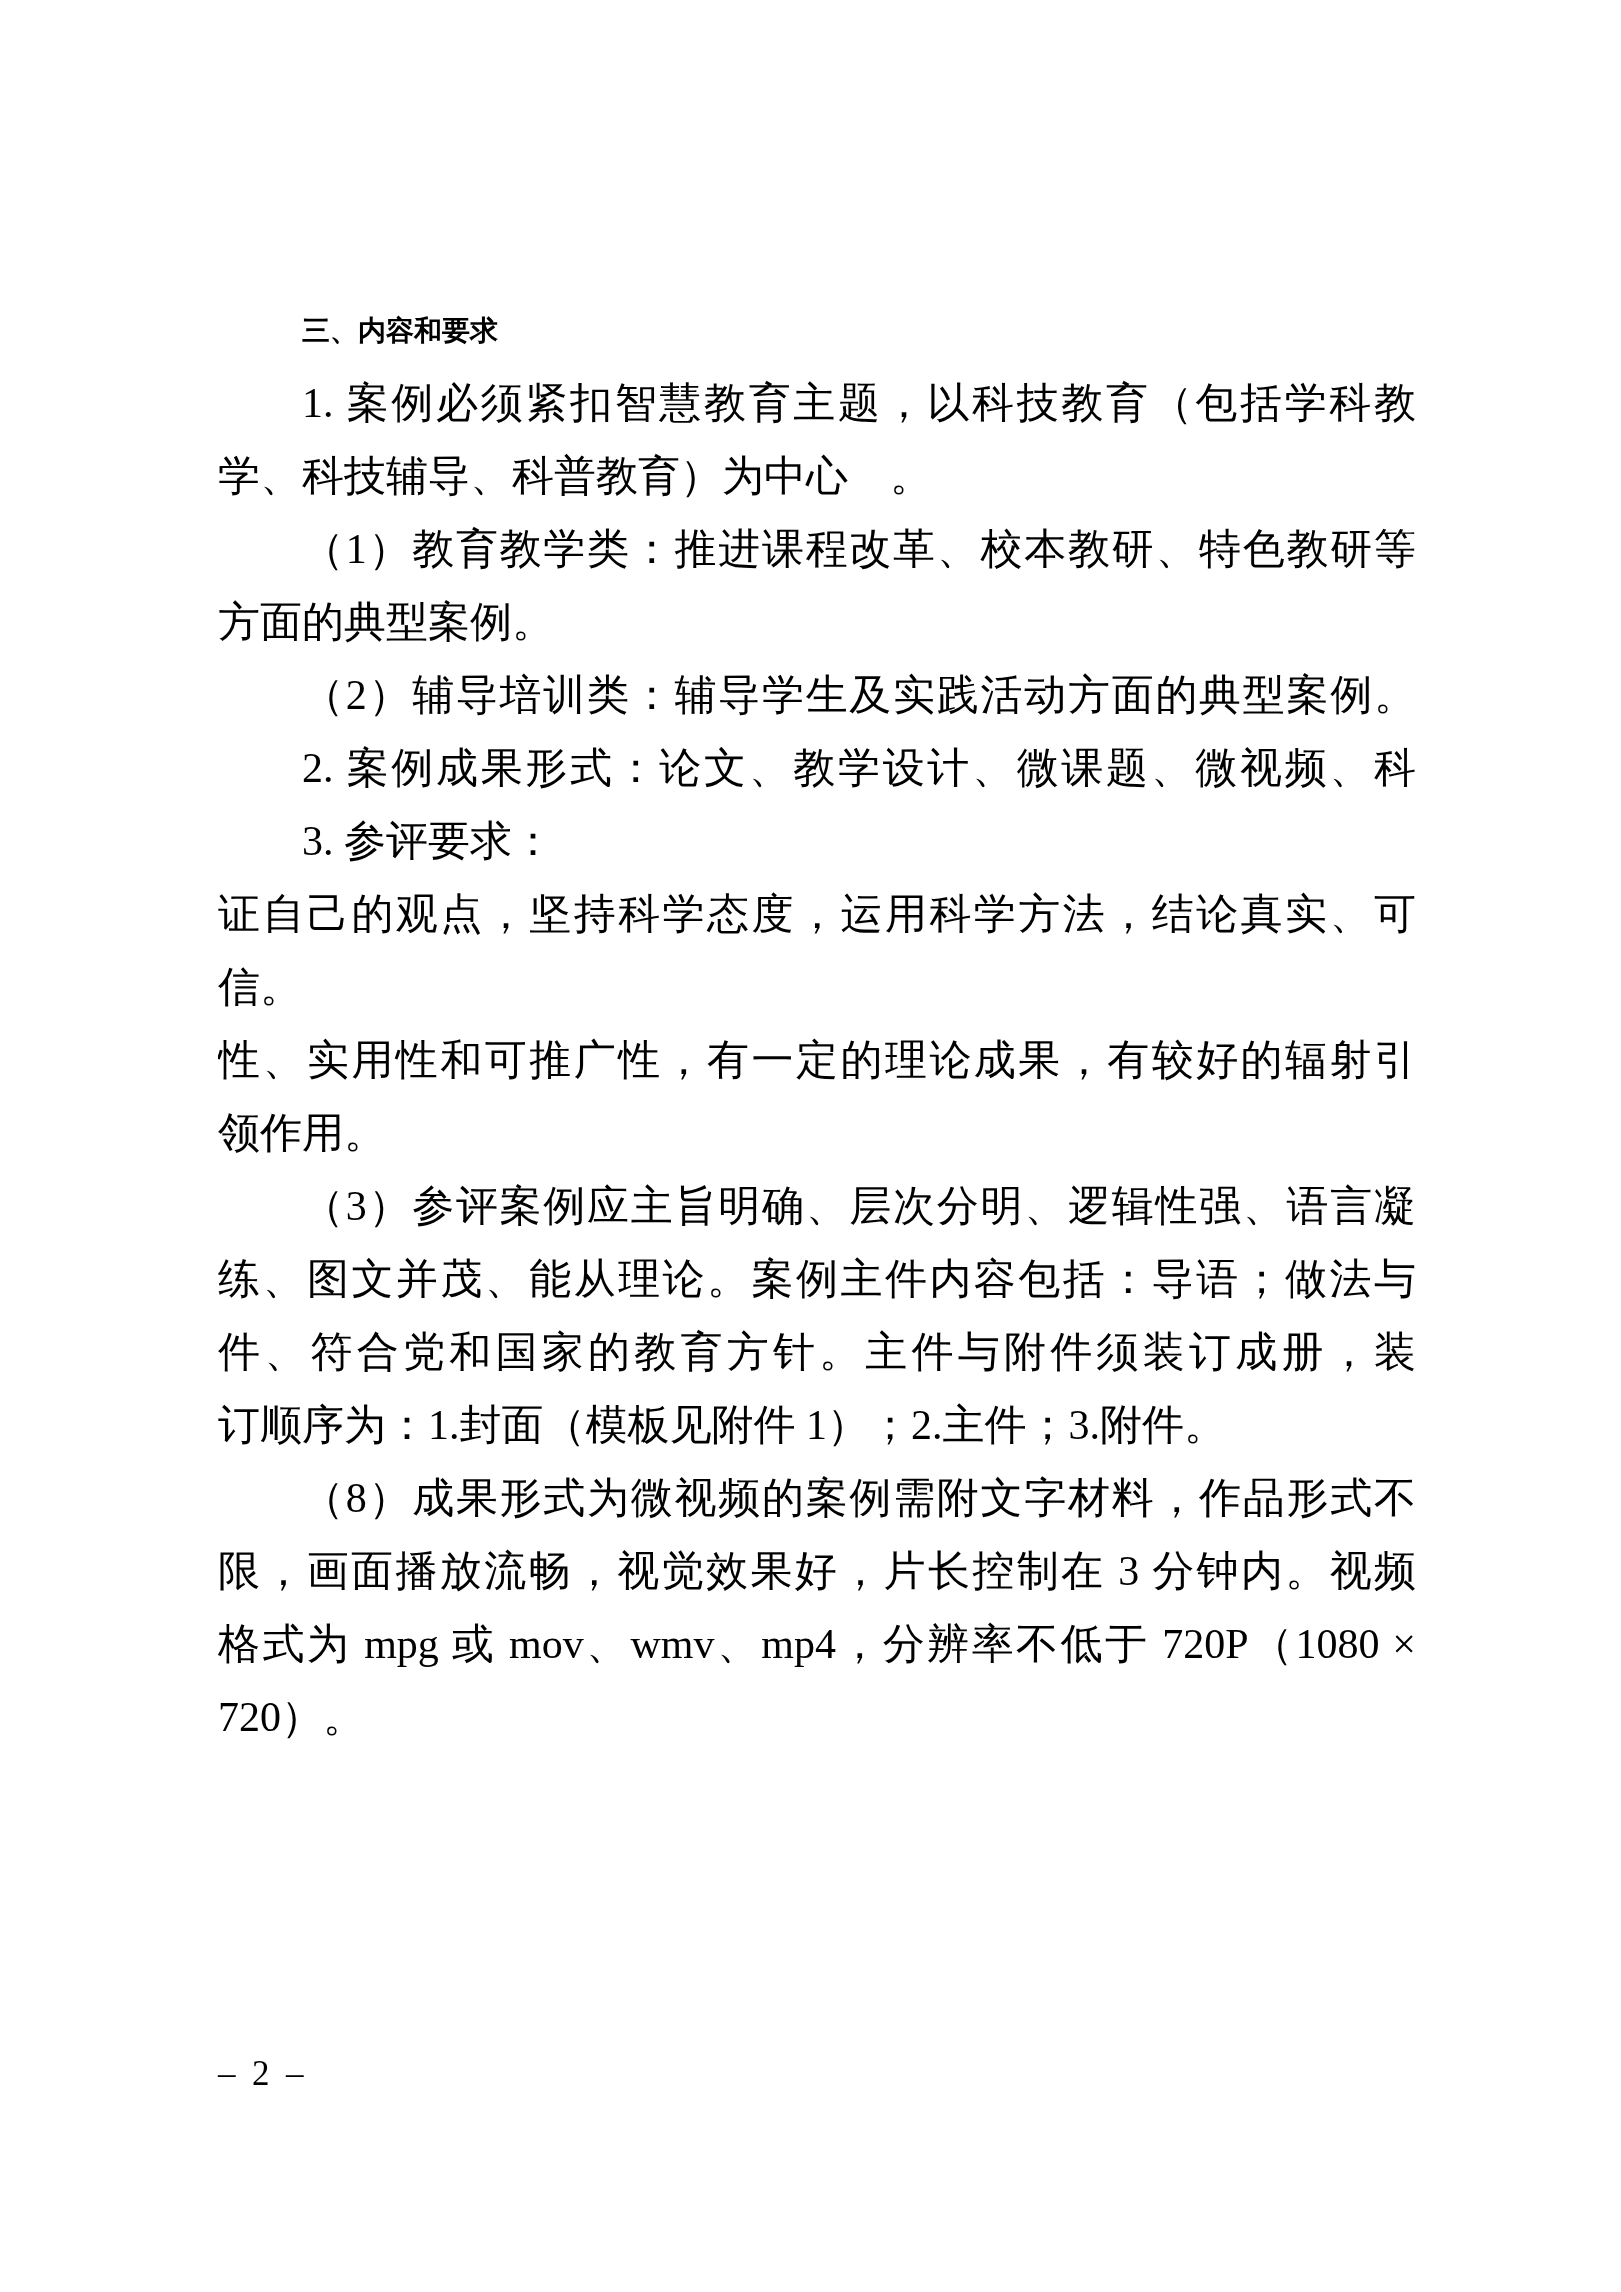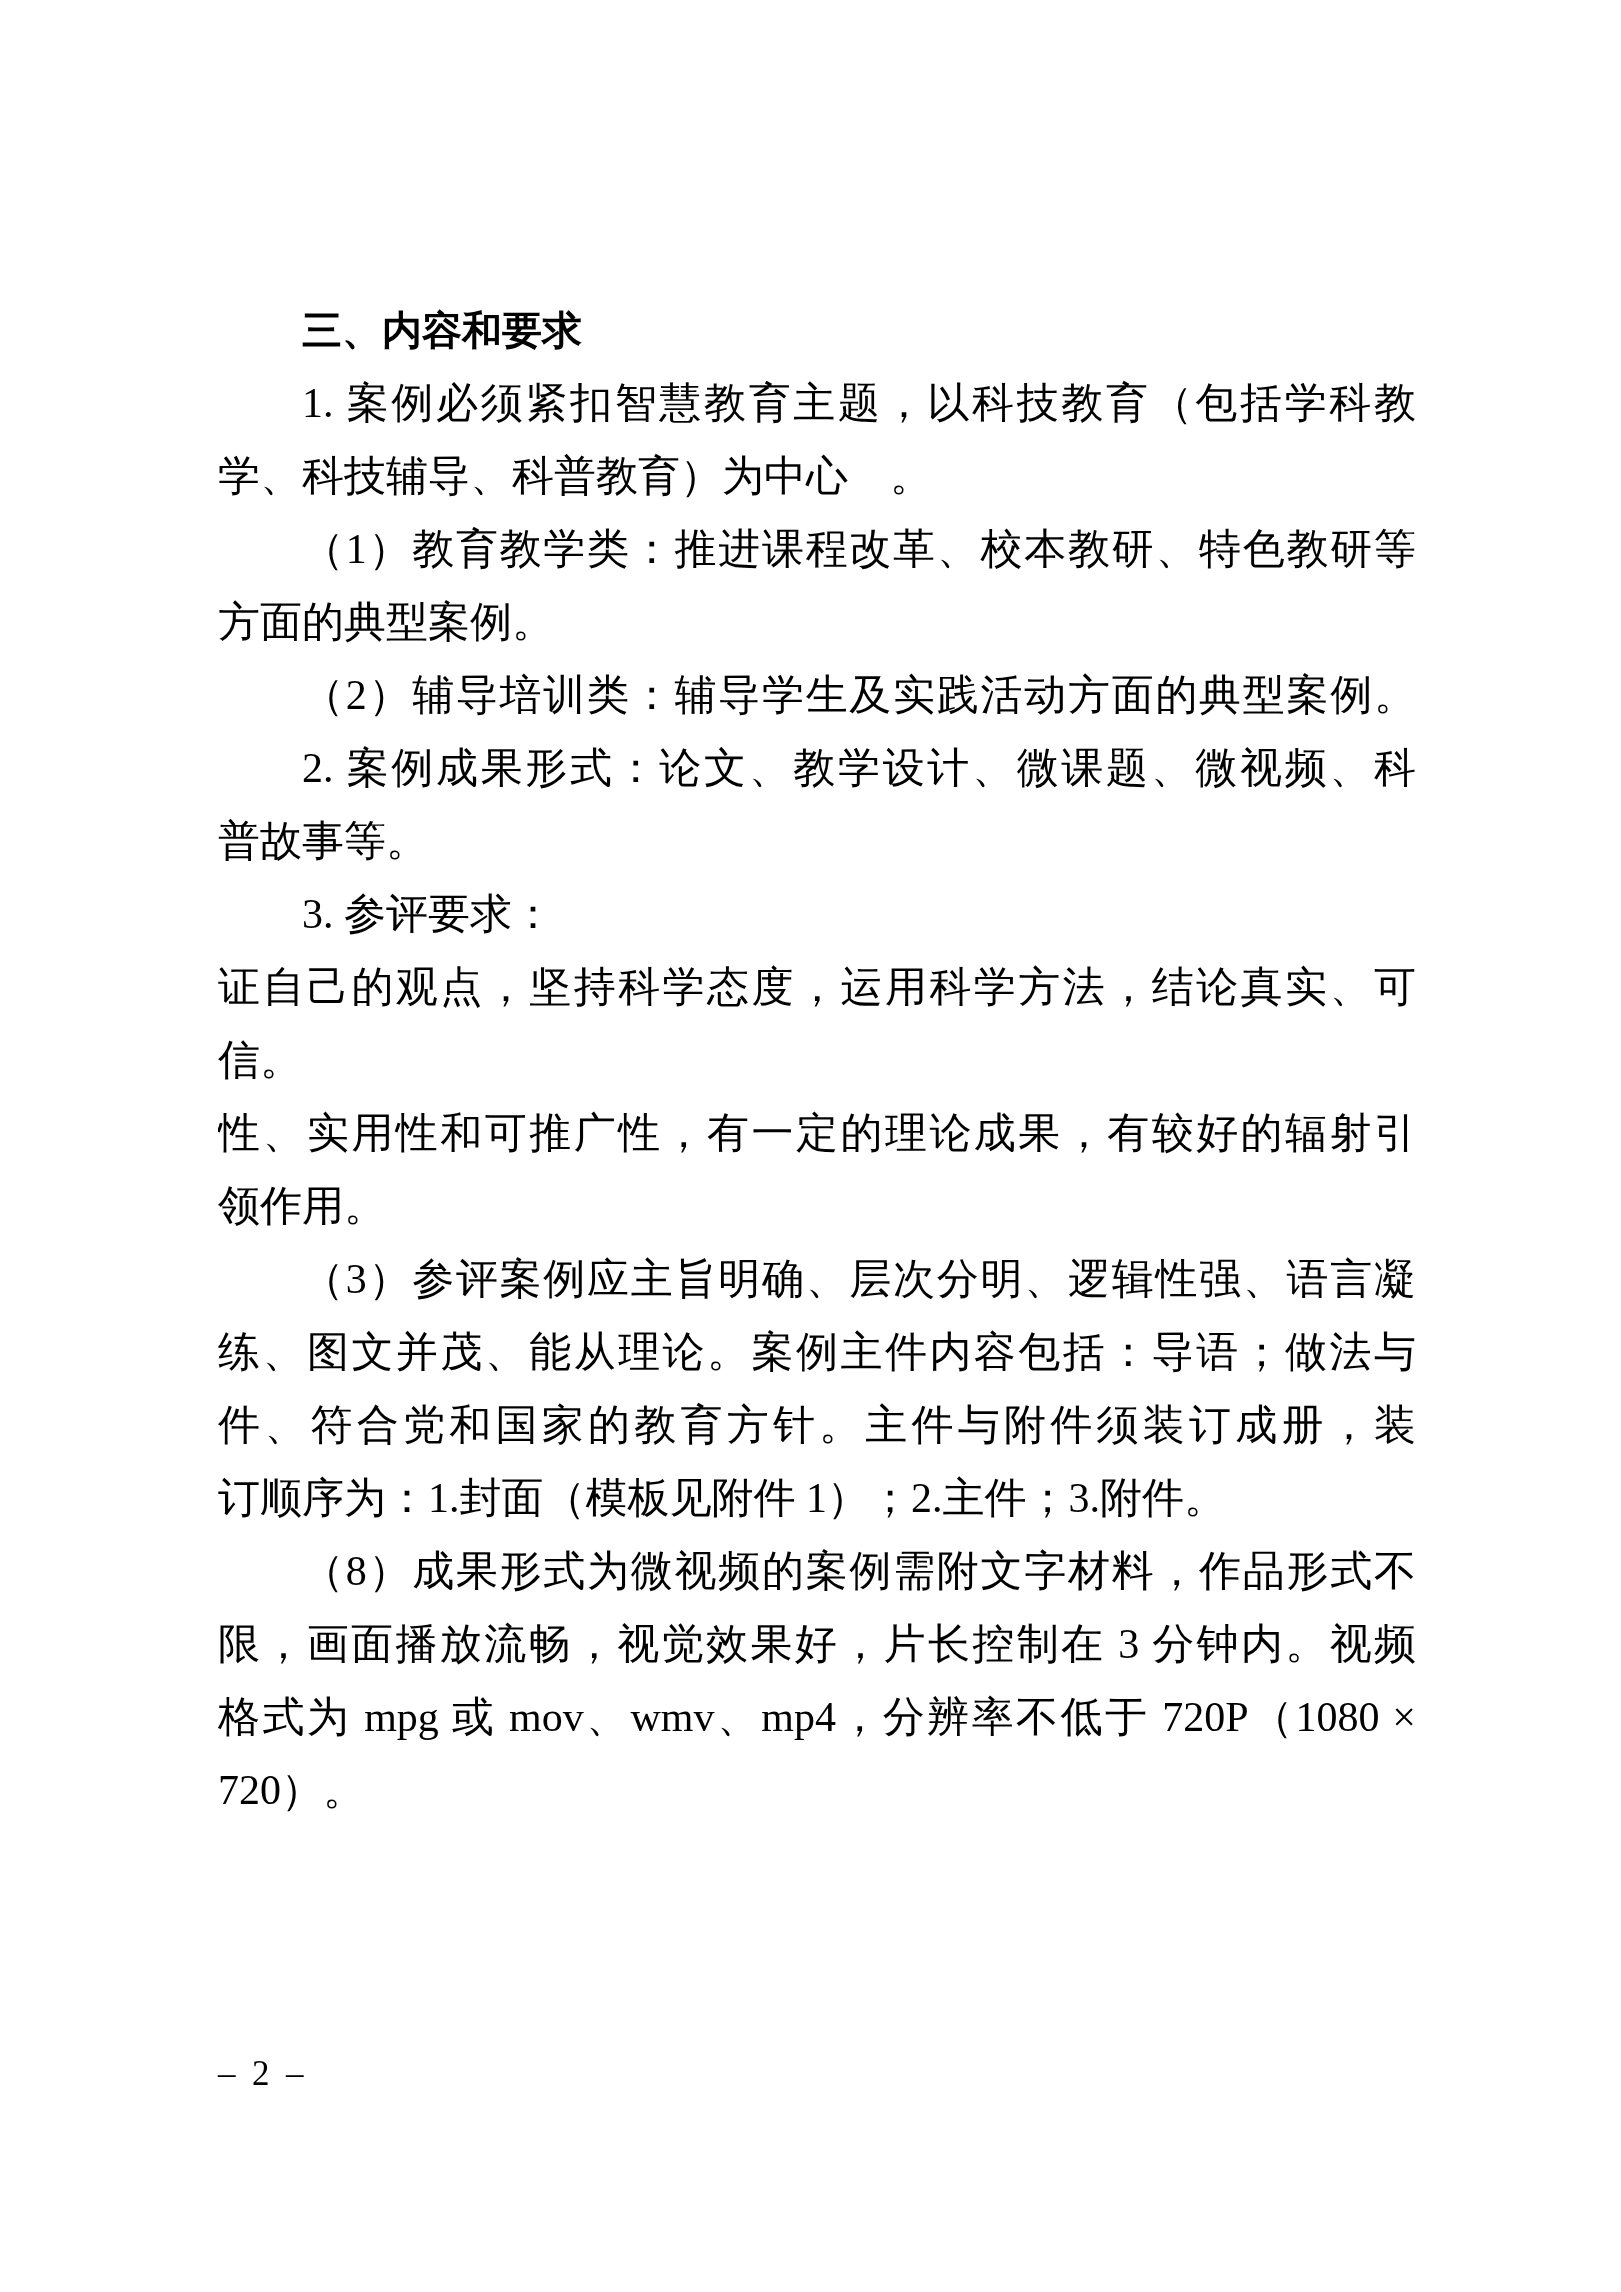--- a/index.html
+++ b/index.html
@@ -27,21 +27,21 @@
     left: 218px;
     top: 294px;
     width: 1198px;
     font-size: 42px;
     line-height: 73px;
     color: #000000;
   }
   .heading-line {
     font-family: "Liberation Sans", "DejaVu Sans", sans-serif;
     font-weight: 700;
-    font-size: 40px;
+    font-size: 28px;
     height: 73px;
     overflow: hidden;
     text-indent: 84px;
     white-space: nowrap;
   }
   .line {
     height: 73px;
     overflow: hidden;
   }
   .indent {
@@ -70,21 +70,20 @@
   <div class="doc-content">
 
     <div class="heading-line">三、内容和要求</div>
 
     <div class="line indent justify">1. 案例必须紧扣智慧教育主题，以科技教育（包括学科教</div>
     <div class="line">学、科技辅导、科普教育）为中心　。</div>
     <div class="line indent justify">（1）教育教学类：推进课程改革、校本教研、特色教研等</div>
     <div class="line">方面的典型案例。</div>
     <div class="line indent justify">（2）辅导培训类：辅导学生及实践活动方面的典型案例。</div>
     <div class="line indent justify">2. 案例成果形式：论文、教学设计、微课题、微视频、科</div>
-    <div class="line">普故事等。</div>
     <div class="line indent">3. 参评要求：</div>
     <div class="line justify">证自己的观点，坚持科学态度，运用科学方法，结论真实、可</div>
     <div class="line">信。</div>
     <div class="line justify">性、实用性和可推广性，有一定的理论成果，有较好的辐射引</div>
     <div class="line">领作用。</div>
     <div class="line indent justify">（3）参评案例应主旨明确、层次分明、逻辑性强、语言凝</div>
     <div class="line justify">练、图文并茂、能从理论。案例主件内容包括：导语；做法与</div>
     <div class="line justify">件、符合党和国家的教育方针。主件与附件须装订成册，装</div>
     <div class="line">订顺序为：1.封面（模板见附件 1）；2.主件；3.附件。</div>
     <div class="line indent justify">（8）成果形式为微视频的案例需附文字材料，作品形式不</div>

